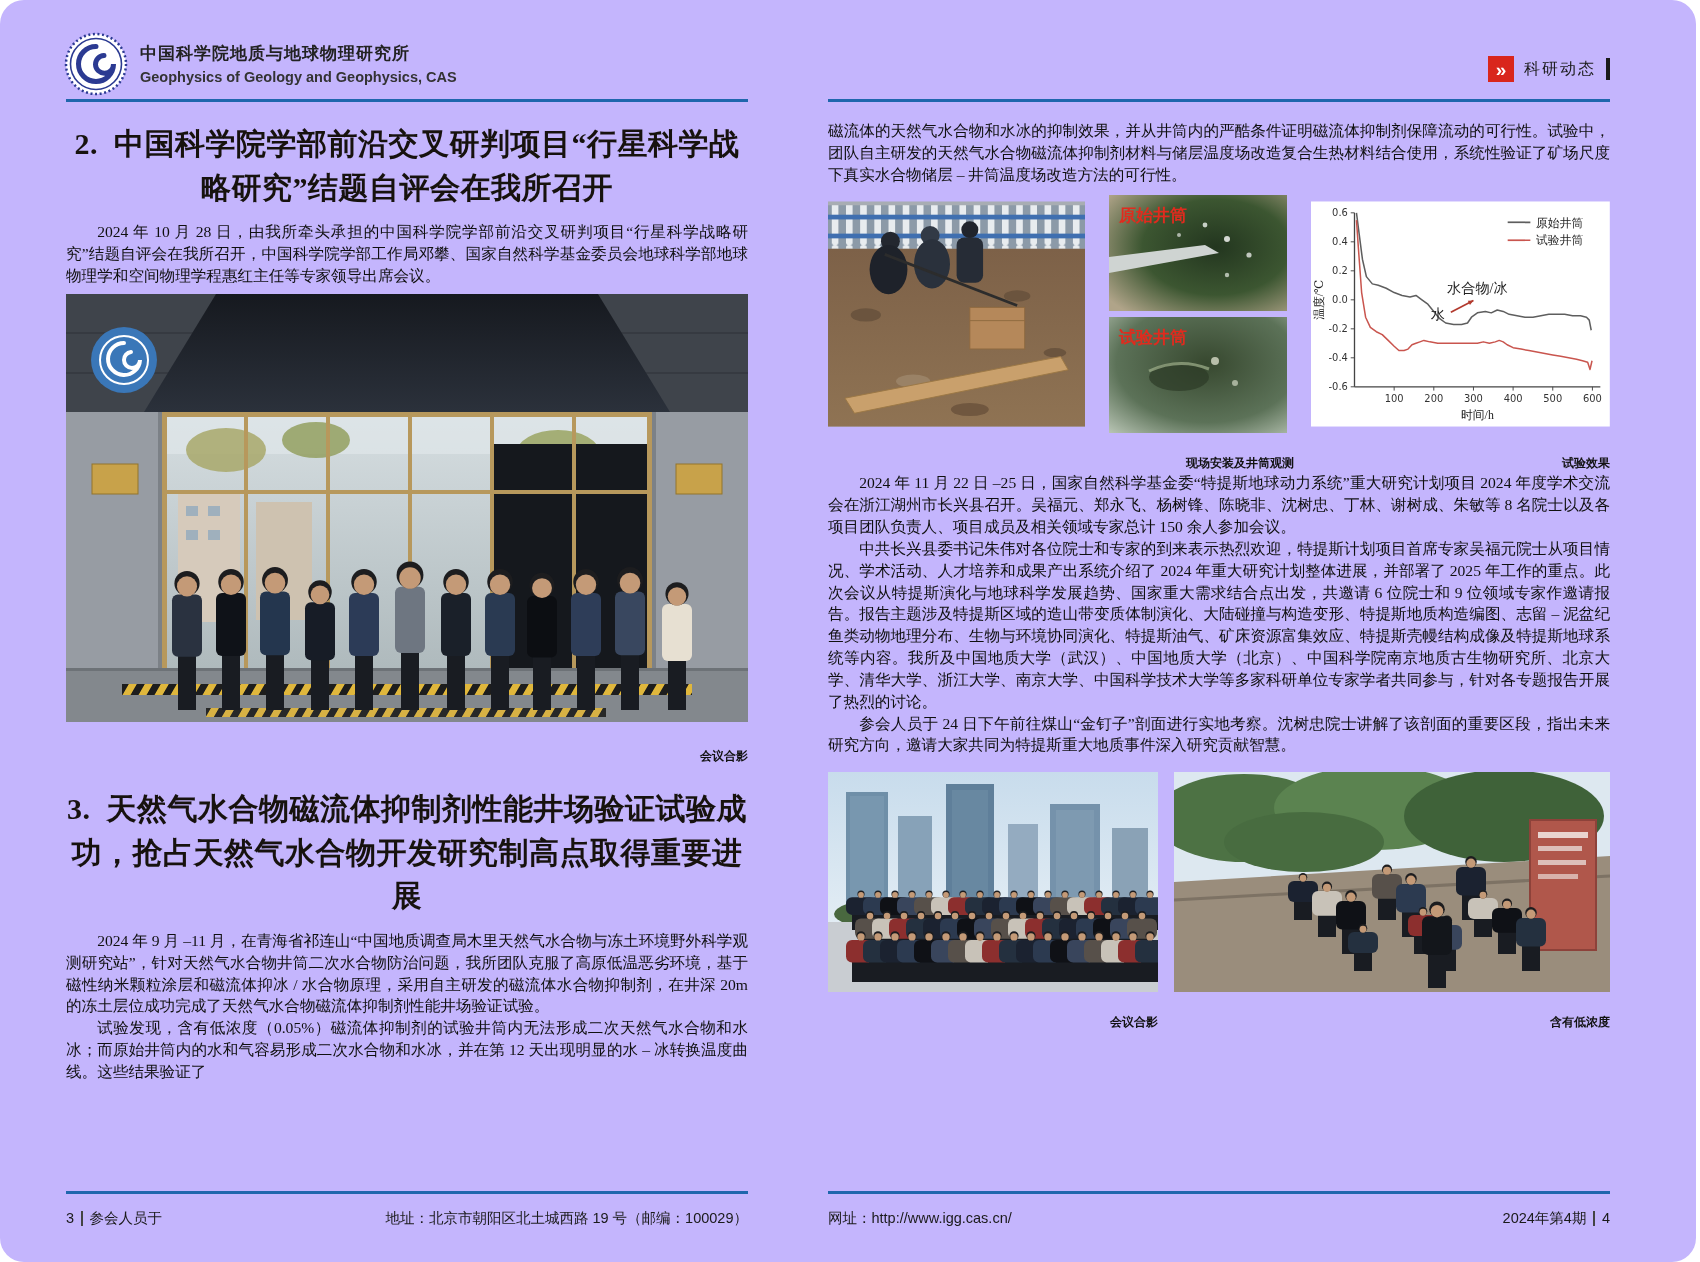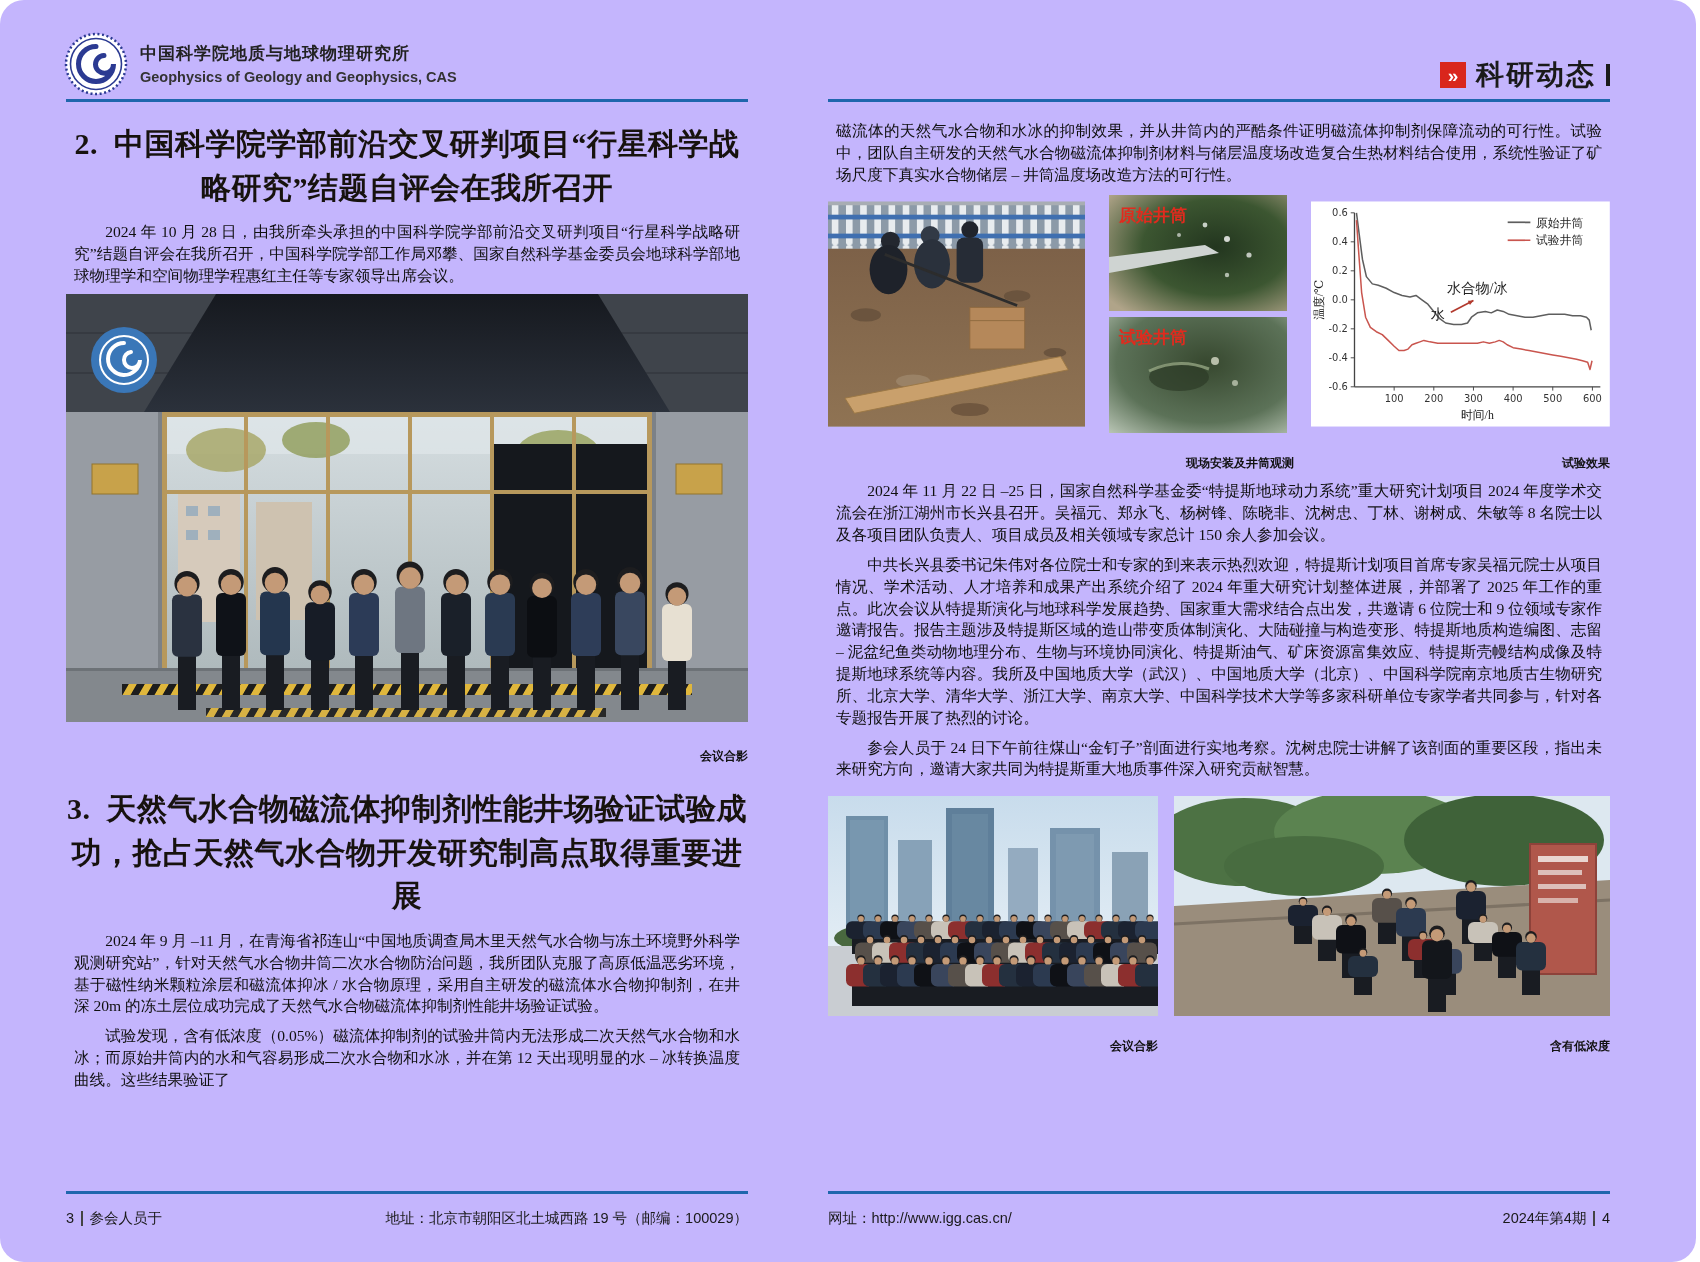--- a/index.html
+++ b/index.html
@@ -10,31 +10,31 @@
   .brand-text{position:absolute;left:140px;top:42px;font-family:"Liberation Sans","DejaVu Sans",sans-serif;}
   .org-cn{font-size:17px;font-weight:bold;color:#222;letter-spacing:1px;}
   .org-en{font-size:14.5px;font-weight:bold;color:#333;margin-top:4px;}
   .rule{position:absolute;top:99px;height:3px;background:#1f66ad;}
   .rule-left{left:66px;width:682px;}
   .rule-right{left:828px;width:782px;}
   .section-tag{position:absolute;top:56px;left:828px;width:782px;display:flex;justify-content:flex-end;
                align-items:center;gap:10px;font-family:"Liberation Sans","DejaVu Sans",sans-serif;}
   .badge{width:26px;height:26px;background:#d9261c;color:#fff;display:flex;align-items:center;
          justify-content:center;font-size:19px;font-weight:bold;line-height:1;}
-  .tag-text{font-size:28px;font-weight:bold;color:#1a1a1a;letter-spacing:2px;}
+  .tag-text{font-size:16px;font-weight:normal;color:#1a1a1a;letter-spacing:2px;}
   .tag-bar{width:4px;height:22px;background:#1a1a1a;}
   
   .page{position:absolute;top:112px;}
   .page-left{left:66px;width:682px;}
   .page-right{left:828px;width:782px;}
   .article-title{font-size:30px;line-height:1.45;text-align:center;font-weight:bold;color:#17120e;
                  margin:10px 0 12px 0;letter-spacing:.5px;}
   .article-number{margin-right:16px;}
   .page-right .article-title{max-width:664px;margin-left:auto;margin-right:auto;}
-  .body-text{font-size:15.6px;line-height:1.4;text-align:justify;margin:8px;color:#101010;}
+  .body-text{font-size:15.6px;line-height:1.4;text-align:justify;margin:0;color:#101010;}
   .indent{text-indent:2em;}
   figure{margin:0;}
   .photo-caption{text-align:right;font-weight:bold;font-size:12px;margin-top:22px;color:#121212;}
   .figure-row{display:flex;gap:24px;margin-top:10px;align-items:flex-start;}
   .wells{display:flex;flex-direction:column;gap:6px;}
   .caption-row{display:flex;margin-top:0;}
   .photos-row{display:flex;gap:16px;margin-top:16px;}
   
   .page-footer{position:absolute;top:1191px;font-family:"Liberation Sans","DejaVu Sans",sans-serif;
                font-size:14.5px;color:#1a1a1a;}

